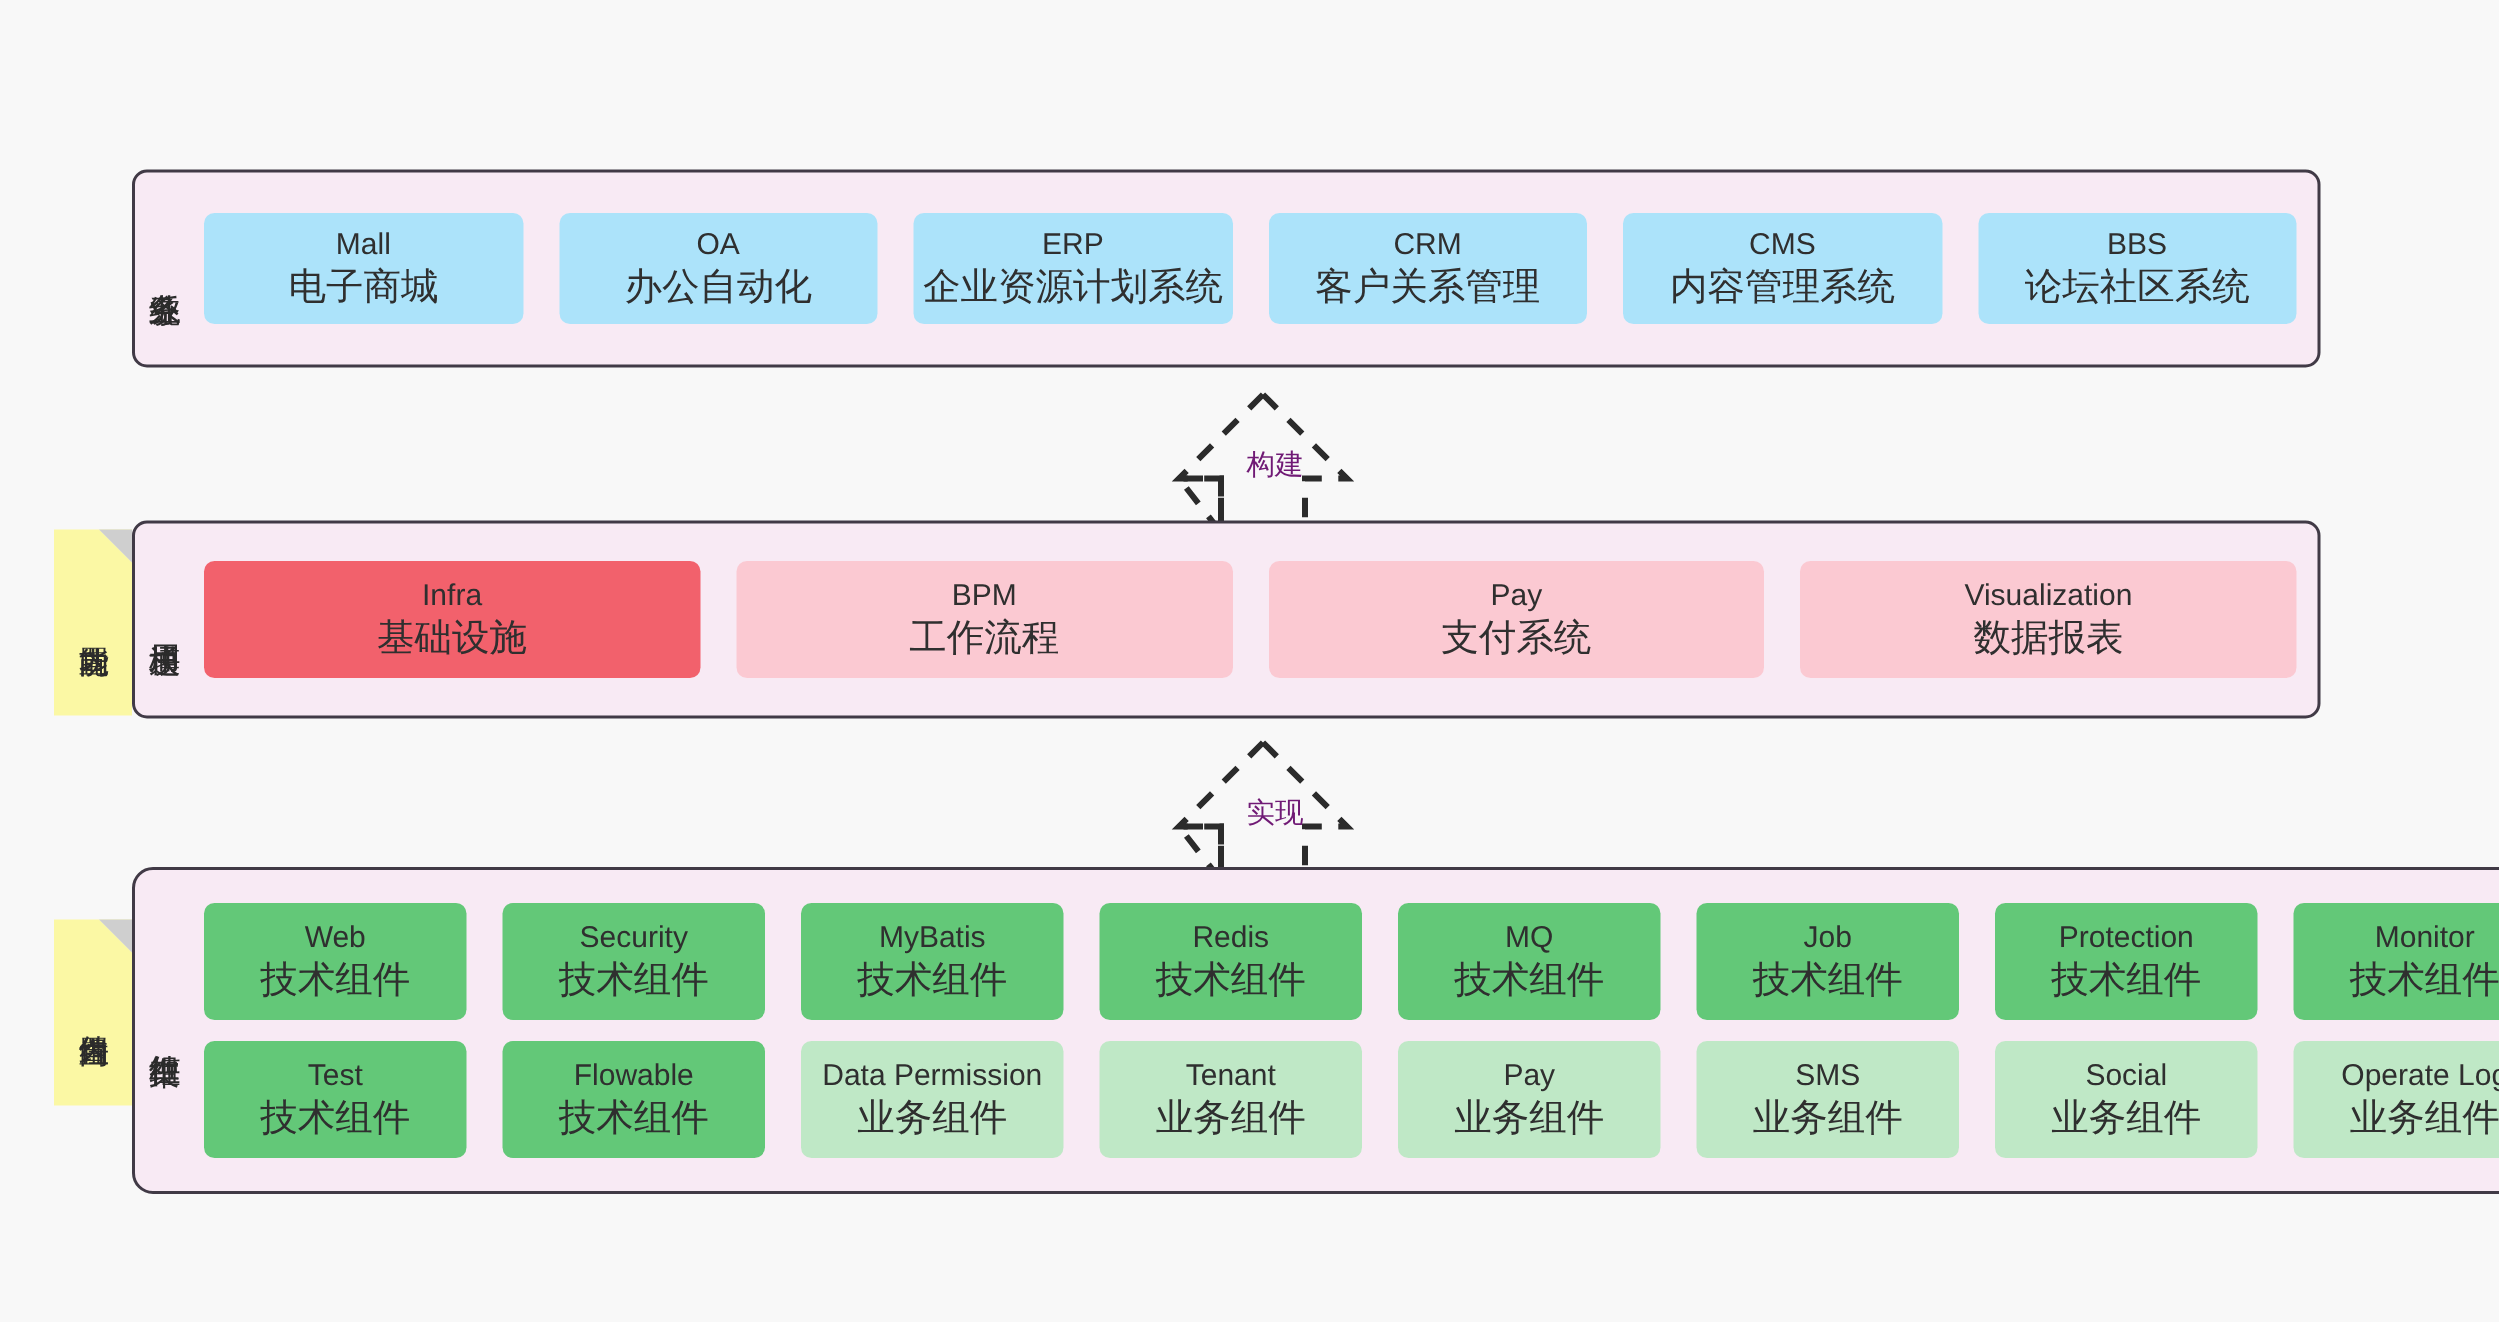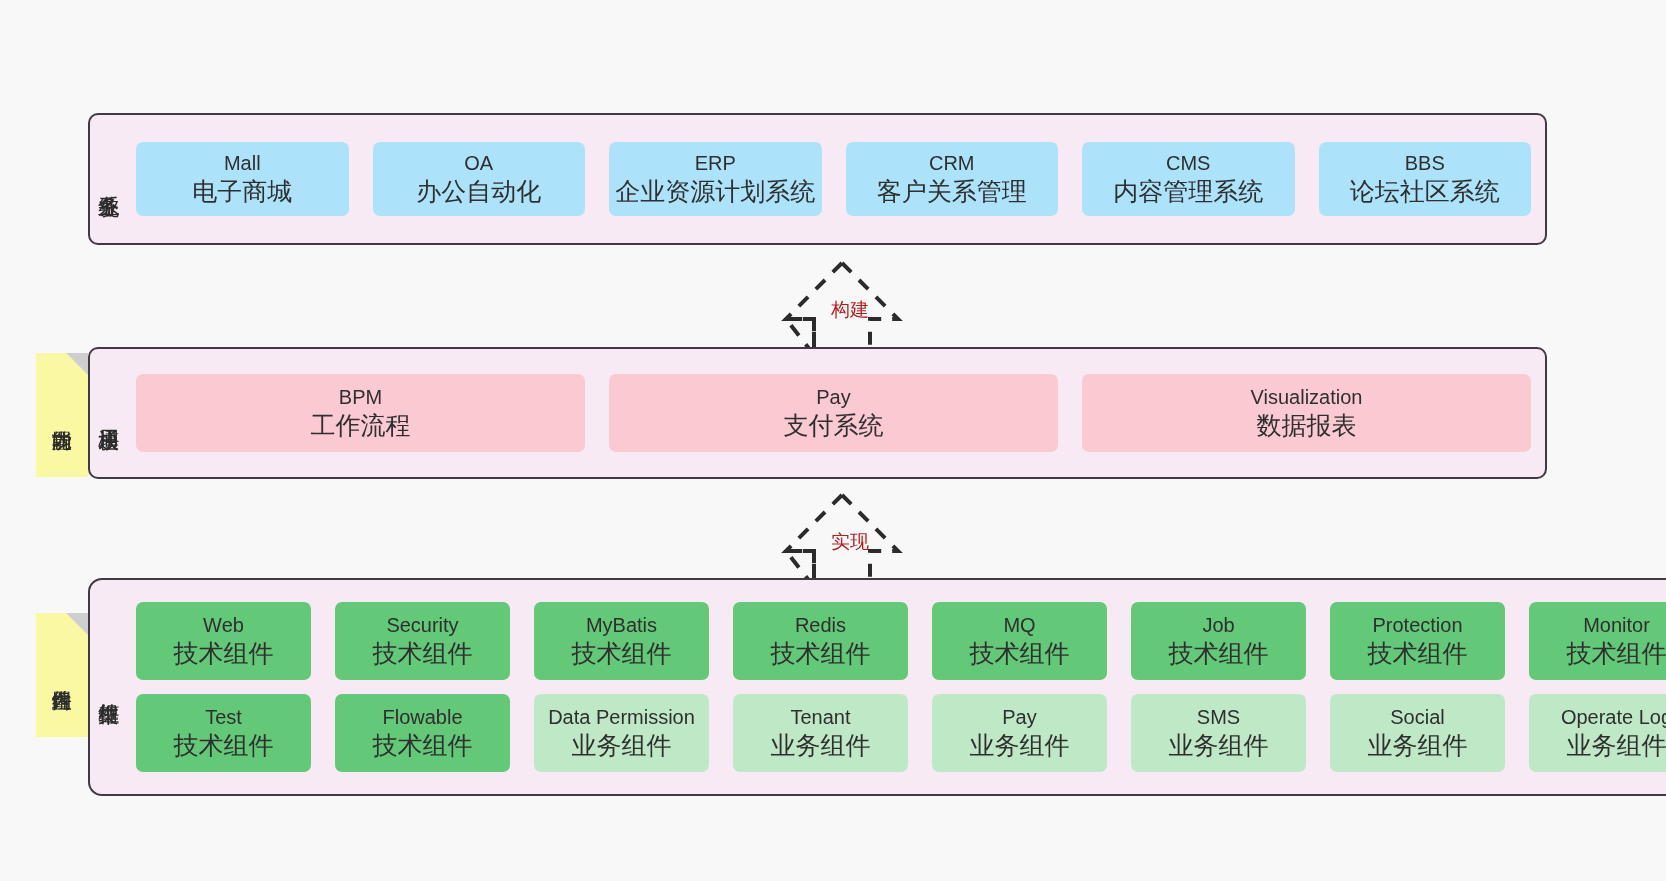--- a/index.html
+++ b/index.html
@@ -123,21 +123,21 @@
     width: 180px;
     height: 100px;
   }
   .arrow svg { display: block; width: 100%; height: 100%; }
   .arrow .alabel {
     position: absolute;
     left: 16px; right: 0;
     top: 42px;
     text-align: center;
     font-size: 19px;
-    color: #b91c1c;
+    color: #701a75;
     background: transparent;
     font-family: Liberation Serif, serif;
   }
   #arrow-build  { left: 752px; top: 255px; }
   #arrow-impl   { left: 752px; top: 487px; }
 </style>
 </head>
 <body>
 
 <div id="canvas">
@@ -185,20 +185,24 @@
   <div class="note" id="note-func">
     <span class="notch"></span>
     <span class="fold"></span>
     <span>内置功能</span>
   </div>
 
   <div class="layer" id="layer-common">
     <div class="layer-title">通用模块</div>
     <div class="layer-body">
       <div class="row">
+        <div class="card c-red">
+          <span class="t-en">Infra</span>
+          <span class="t-cn">基础设施</span>
+        </div>
         <div class="card c-pink">
           <span class="t-en">BPM</span>
           <span class="t-cn">工作流程</span>
         </div>
         <div class="card c-pink">
           <span class="t-en">Pay</span>
           <span class="t-cn">支付系统</span>
         </div>
         <div class="card c-pink">
           <span class="t-en">Visualization</span>

